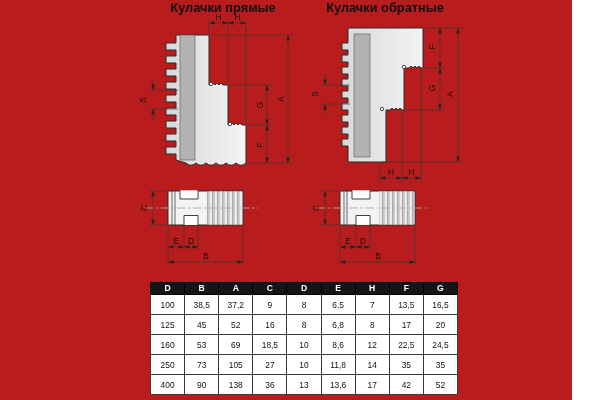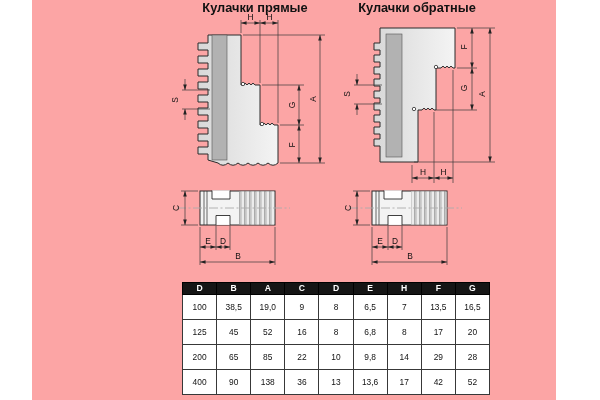--- a/index.html
+++ b/index.html
@@ -1,17 +1,17 @@
 <!DOCTYPE html>
 <html><head>
 <meta charset="utf-8">
 <style>
   html,body{margin:0;padding:0;background:#fff;}
-  #stage{position:relative;width:524px;height:400px;background:#fca5a5;overflow:hidden;
-         font-family:"Liberation Sans", sans-serif;margin-left:32px;}
+  #stage{position:relative;width:572px;height:400px;background:#b91c1c;overflow:hidden;
+         font-family:"Liberation Sans", sans-serif;}
   #drawing{position:absolute;left:0;top:0;}
   .dimtxt{font-family:"Liberation Sans", sans-serif;font-size:8.4px;fill:#111;}
   .title{font-family:"Liberation Sans", sans-serif;font-size:12.8px;font-weight:600;fill:#111;}
   #tablewrap{position:absolute;left:150px;top:282px;width:308px;height:113px;}
   #dimtable{border-collapse:collapse;width:100%;height:100%;table-layout:fixed;
             border:1.5px solid #000;}
   #dimtable th{background:#151515;color:#fff;font-size:8.6px;font-weight:bold;
                border:1px solid #000;padding:0;line-height:11px;}
   #dimtable td{font-size:8.4px;color:#111;text-align:center;border:1px solid #383838;
                padding:0;line-height:10px;background:#fff;}
@@ -164,49 +164,60 @@
             <th>E</th>
             <th>H</th>
             <th>F</th>
             <th>G</th>
           </tr>
         </thead>
         <tbody>
           <tr>
             <td>100</td>
             <td>38,5</td>
-            <td>19,0</td>
+            <td>37,2</td>
             <td>9</td>
             <td>8</td>
             <td>6,5</td>
             <td>7</td>
             <td>13,5</td>
             <td>16,5</td>
           </tr>
           <tr>
             <td>125</td>
             <td>45</td>
             <td>52</td>
             <td>16</td>
             <td>8</td>
             <td>6,8</td>
             <td>8</td>
             <td>17</td>
             <td>20</td>
           </tr>
           <tr>
-            <td>200</td>
-            <td>65</td>
-            <td>85</td>
-            <td>22</td>
+            <td>160</td>
+            <td>53</td>
+            <td>69</td>
+            <td>18,5</td>
             <td>10</td>
-            <td>9,8</td>
+            <td>8,6</td>
+            <td>12</td>
+            <td>22,5</td>
+            <td>24,5</td>
+          </tr>
+          <tr>
+            <td>250</td>
+            <td>73</td>
+            <td>105</td>
+            <td>27</td>
+            <td>10</td>
+            <td>11,8</td>
             <td>14</td>
-            <td>29</td>
-            <td>28</td>
+            <td>35</td>
+            <td>35</td>
           </tr>
           <tr>
             <td>400</td>
             <td>90</td>
             <td>138</td>
             <td>36</td>
             <td>13</td>
             <td>13,6</td>
             <td>17</td>
             <td>42</td>

